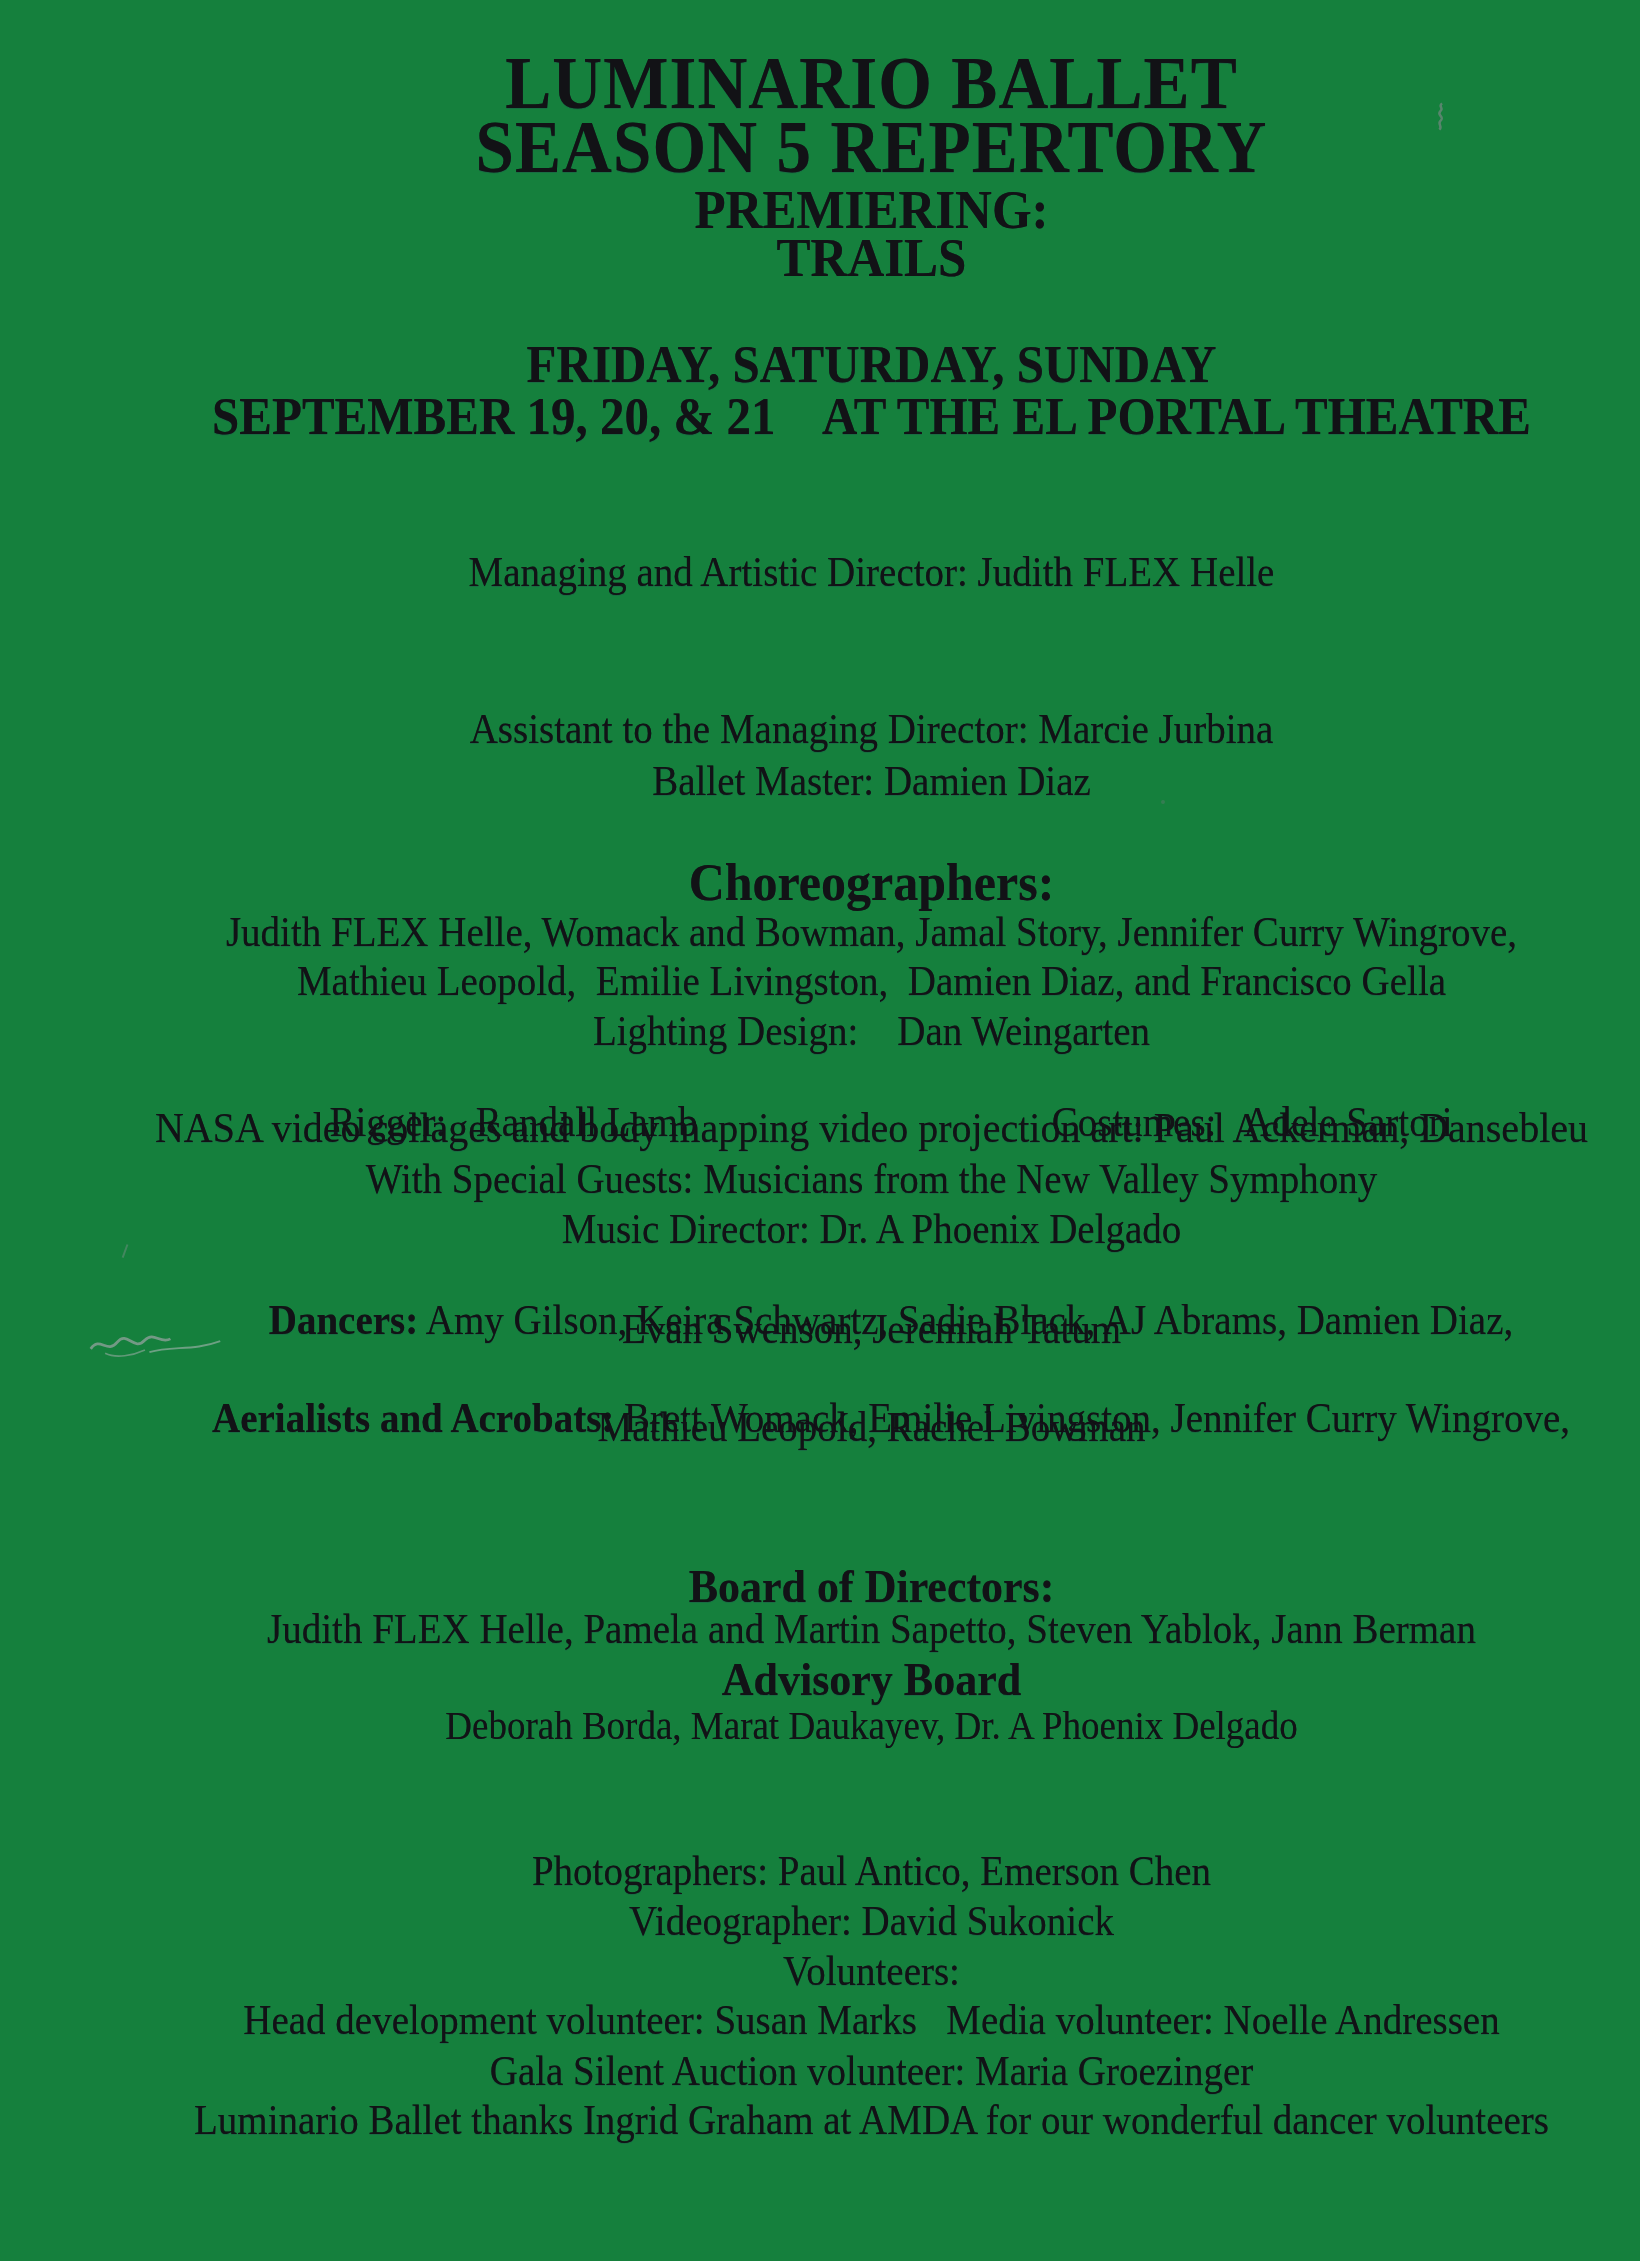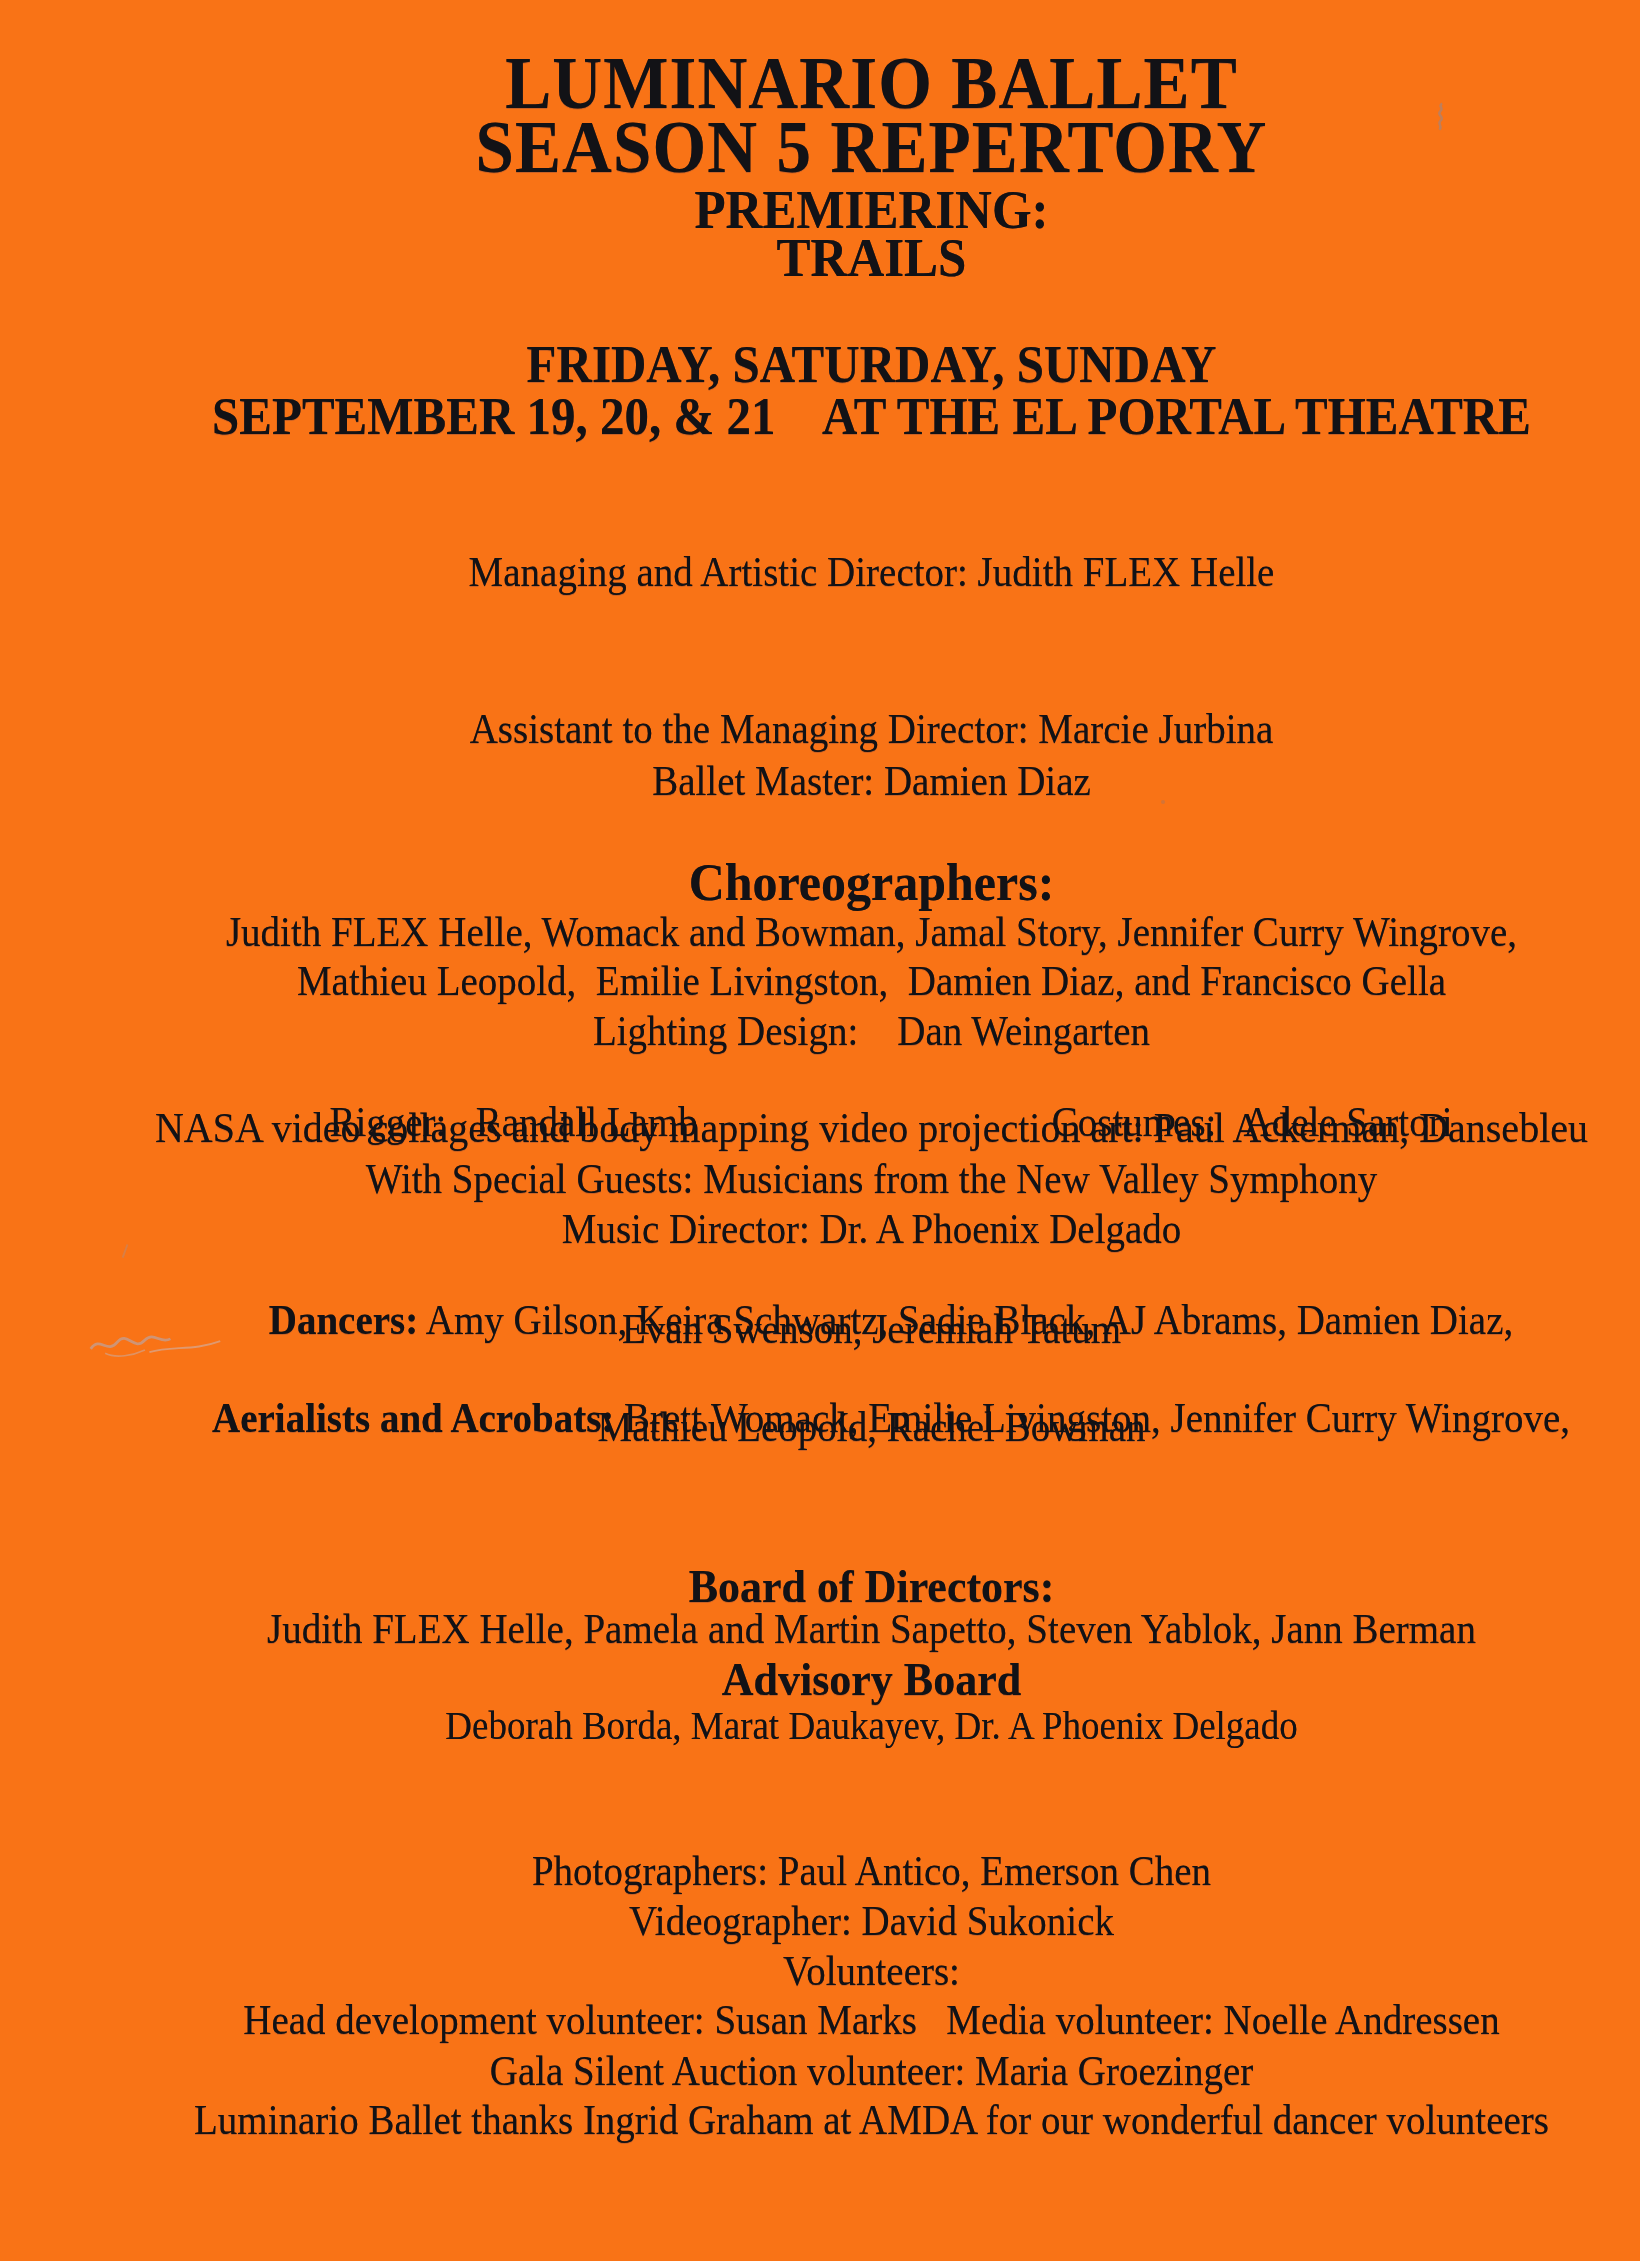--- a/index.html
+++ b/index.html
@@ -4,21 +4,21 @@
 <style>
   html, body { margin: 0; padding: 0; }
   body {
     width: 1641px; height: 2261px;
     background: #ffffff;
     overflow: hidden;
   }
   .page {
     position: relative;
     width: 1641px; height: 2261px;
-    background: #f97316;
+    background: #15803d;
     overflow: hidden;
     font-family: "Liberation Serif", serif;
     color: #121216;
   }
   .ln {
     position: absolute;
     left: 102px; right: 0;
     text-align: center;
     white-space: pre;
     line-height: 1;

